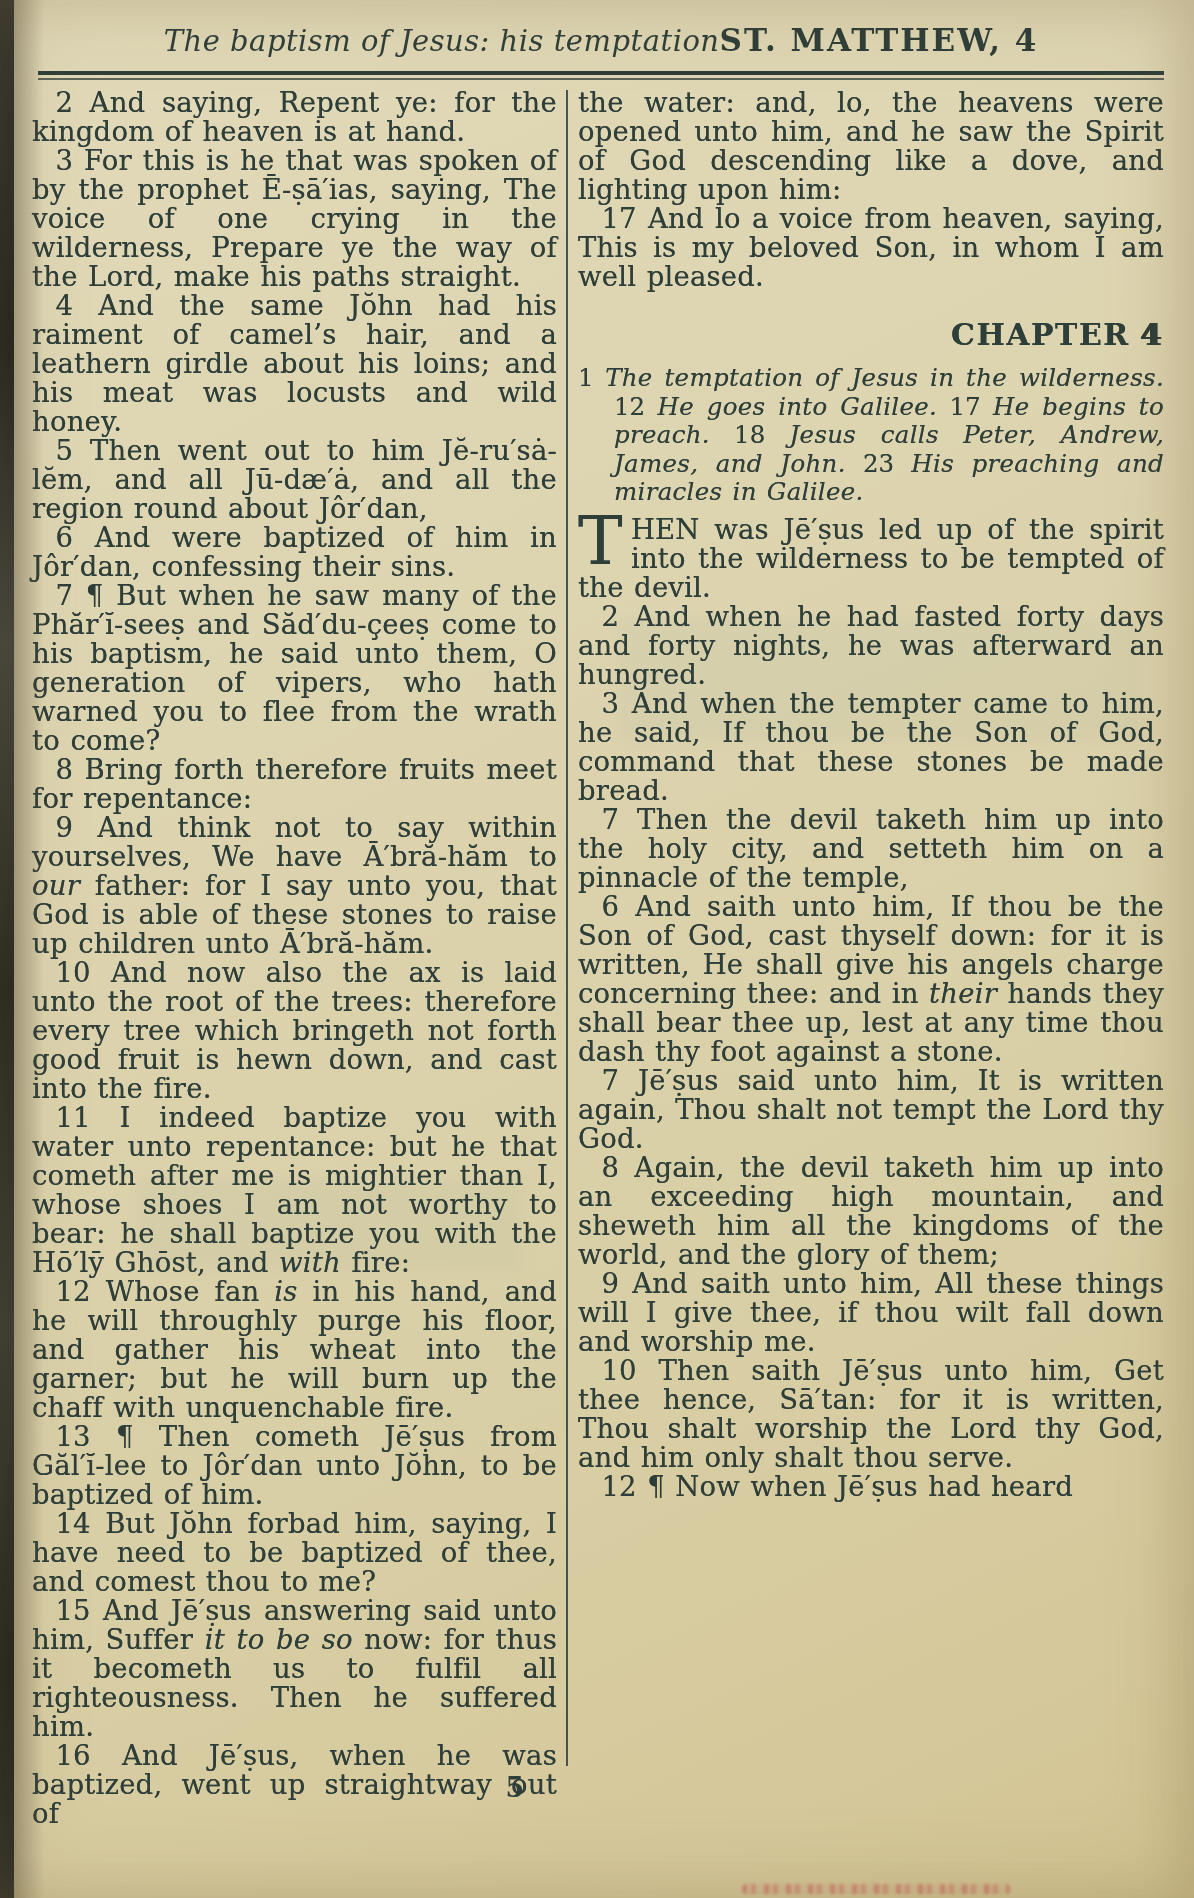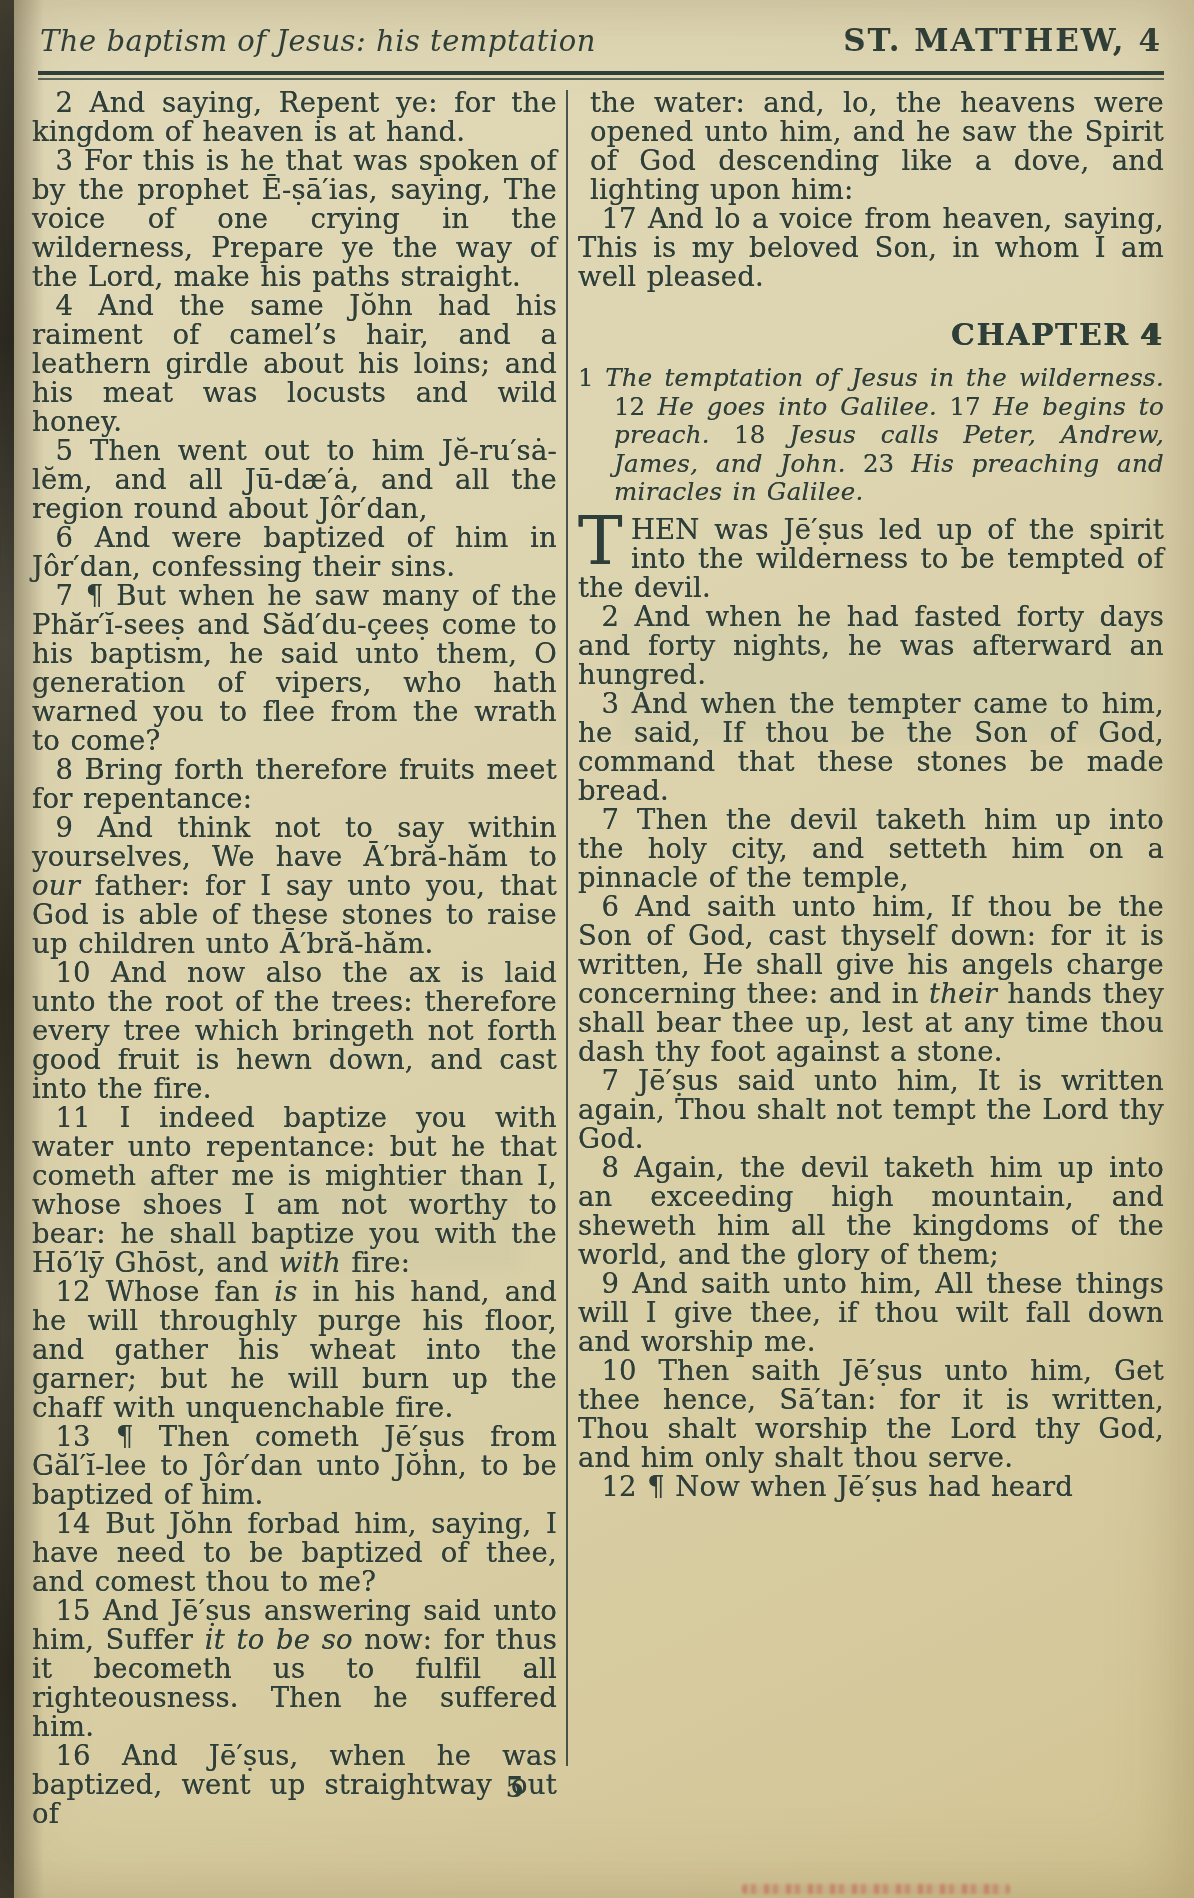--- a/index.html
+++ b/index.html
@@ -18,36 +18,36 @@
   .binding {
     position:absolute; left:0; top:0; width:14px; height:100%;
     background:linear-gradient(180deg,#35342e 0%,#24231f 18%,#45443d 34%,#28271f 52%,#3b3a33 70%,#24231d 88%,#302f28 100%);
   }
   .gutter-shadow{
     position:absolute; left:14px; top:0; width:30px; height:100%;
     background:linear-gradient(90deg, rgba(75,66,46,.38), rgba(75,66,46,0));
   }
   .header{
     position:absolute; left:40px; right:32px; top:22px;
-    display:flex; justify-content:space-between; align-items:baseline;
+    display:flex; justify-content:center; align-items:baseline;
   }
   .running-title{ font-style:italic; font-size:29px; letter-spacing:.5px; }
   .book-title{ font-weight:bold; font-size:31px; letter-spacing:2px; }
   .rule-thick{ position:absolute; left:38px; right:30px; top:71px; height:4px; background:#2e3e39; }
   .rule-thin { position:absolute; left:38px; right:30px; top:78px; height:2px; background:rgba(46,62,57,.75); }
   .columns{ position:absolute; top:88px; left:32px; width:1132px; display:flex; }
   .col-left { width:525px; }
   .col-right{ flex:1; }
   .col-divider{ width:2px; height:1676px; background:rgba(46,62,57,.85); margin:2px 10px 0 9px; }
   .v{
     margin:0; text-indent:.85em; text-align:justify; font-size:27.5px; line-height:29px;
     letter-spacing:.2px; word-spacing:1.5px;
     text-shadow:0 0 .5px rgba(46,62,57,.8);
   }
-  .v.cont{ text-indent:0;margin-left:12px; }
+  .v.cont{ text-indent:0; }
   .chapter-row{
     position:relative; text-align:right; font-weight:bold; font-size:30px;
     letter-spacing:1.5px; margin:26px 0 12px 0;
     text-shadow:0 0 .5px rgba(46,62,57,.8);
   }
   .chapter-ref{ position:absolute; right:2px; top:0; }
   .summary{
     margin:0 0 8px 0; font-size:24.5px; line-height:28.5px; text-align:justify;
     padding-left:36px; text-indent:-36px; word-spacing:2px;
     text-shadow:0 0 .4px rgba(46,62,57,.7);

